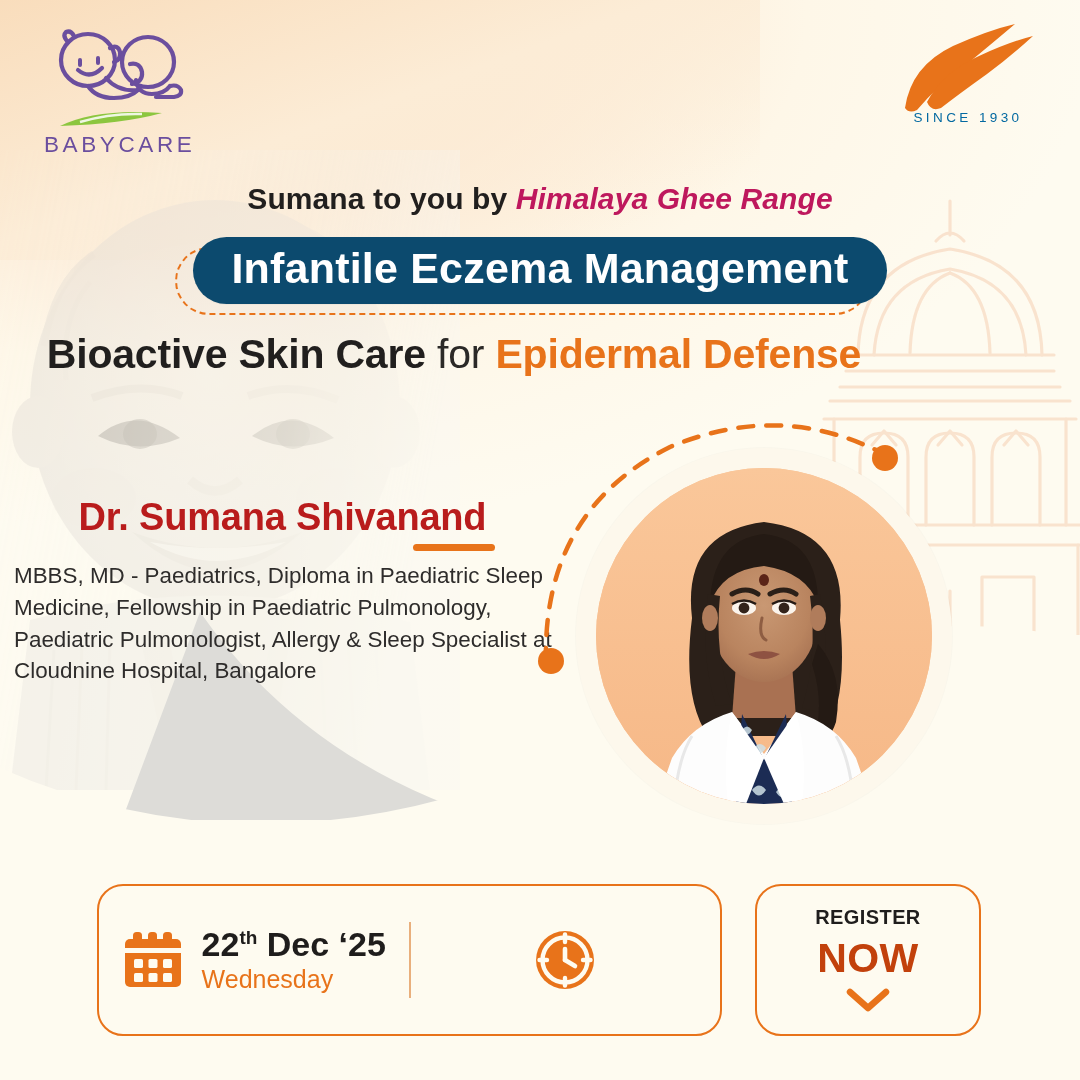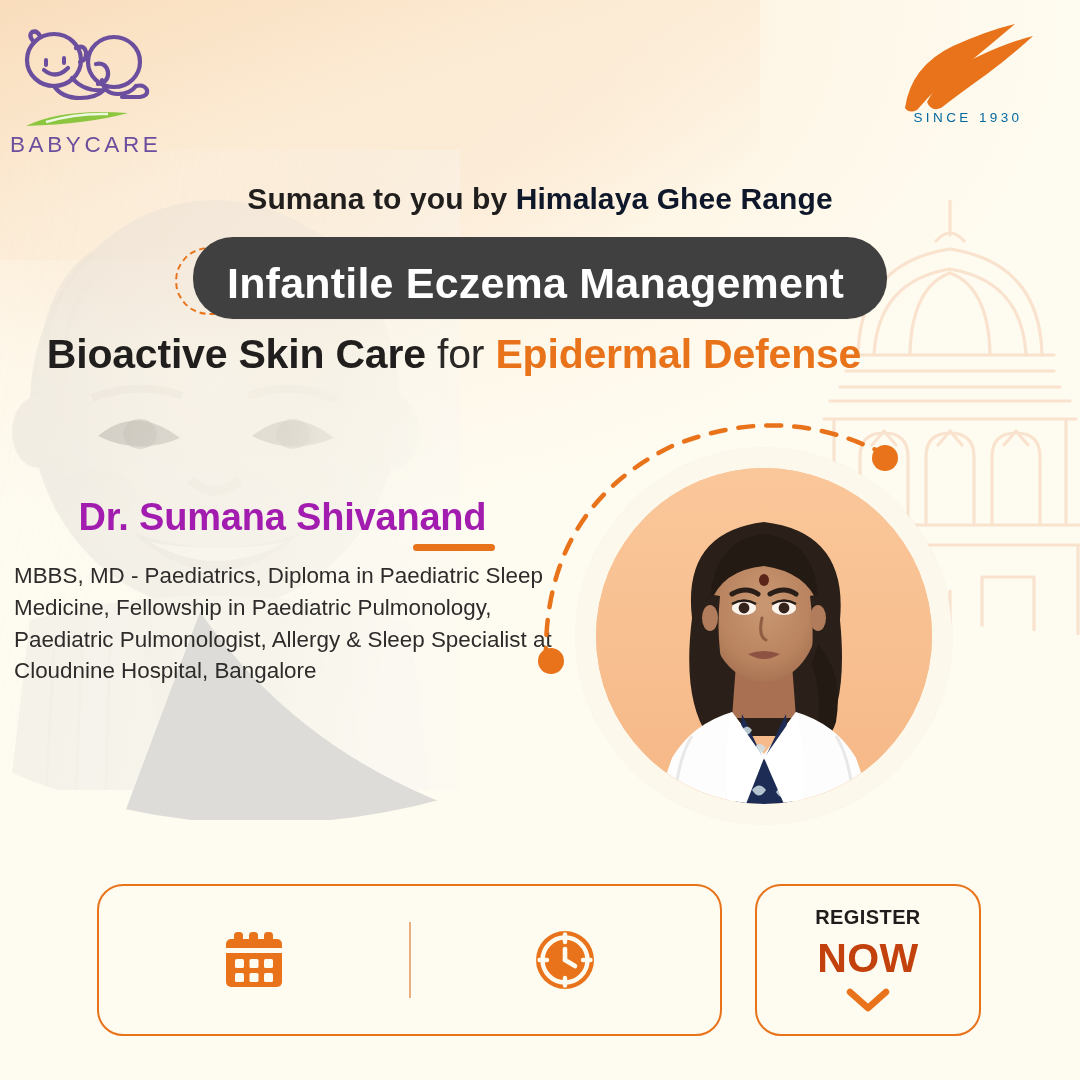--- a/index.html
+++ b/index.html
@@ -52,21 +52,21 @@
     position:absolute; left:0; top:600px; width:1080px; height:340px;
     overflow:hidden; pointer-events:none;
   }
   .bg-bottom {
     position:absolute; left:0; bottom:0; width:1080px; height:260px;
     background:#FEFBF0;
   }
 
   
   .logo-babycare {
-    position:absolute; left:10px; top:28px; width:180px; height:120px;
+    position:absolute; left:44px; top:28px; width:180px; height:120px;
   }
   .logo-babycare .mark { width:140px; height:78px; display:block; }
   .logo-babycare .wordmark {
     margin-top:2px;
     font-size:22.5px; letter-spacing:3.6px; font-weight:400;
     color:#6B4E9E;
     font-family:"Liberation Sans", sans-serif;
   }
   .logo-himalaya {
     position:absolute; right:22px; top:22px; width:180px; height:125px;
@@ -78,39 +78,40 @@
     margin-top:-4px;
   }
 
   
   .brought {
     position:absolute; top:182px; left:0; width:1080px;
     text-align:center;
     font-size:30px; font-weight:700; color:#211F1E;
     letter-spacing:.1px;
   }
-  .brought .brand { color:#0f172a; }
+  .brought .brand { color:#be185d;font-style:italic; }
 
   .pill-wrap {
     position:absolute; top:237px; left:0; width:1080px;
     display:flex; justify-content:center;
   }
   .pill-stack { position:relative; }
   .pill-dashed {
     position:absolute; left:-18px; top:10px;
     width:694px; height:68px;
     border:2.5px dashed #E8731A;
     border-radius:40px;
   }
   .pill {
     position:relative;
-    background:#404040;
+    background:#0c4a6e;
     border-radius:40px;
-    padding:24px 34px 13px;
+    padding:9px 34px 13px;
     min-width:694px;
+    text-align:center;
     box-shadow:0 1px 0 rgba(0,0,0,.03);
   }
   .pill-text {
     font-size:43px; font-weight:700; color:#FFFFFF; letter-spacing:.2px;
     line-height:1.05;
     white-space:nowrap;
   }
 
   .subhead {
     position:absolute; top:331px; left:0; width:908px;
@@ -120,21 +121,21 @@
     white-space:nowrap;
   }
   .subhead .b  { font-weight:700; }
   .subhead .lt { font-weight:400; color:#2B2927; }
   .subhead .or { font-weight:700; color:#E8731A; }
 
   
   .speaker-name {
     position:absolute; top:496px; left:0; width:565px;
     text-align:center;
-    font-size:38px; font-weight:700; color:#a21caf; letter-spacing:-.2px;
+    font-size:38px; font-weight:700; color:#b91c1c; letter-spacing:-.2px;
   }
   .name-rule {
     position:absolute; top:544px; left:413px;
     width:82px; height:7px; border-radius:4px; background:#E8731A;
   }
   .credentials {
     position:absolute; top:560px; left:14px; width:540px;
     text-align:left;
     font-size:22.4px; line-height:1.42; color:#2E2C2B; font-weight:400;
   }
@@ -459,20 +460,24 @@
         <rect x="3" y="19" width="56" height="5" fill="#FEFBF0"></rect>
         <g fill="#FEFBF0">
           <rect x="12" y="30" width="9" height="9" rx="1.6"></rect>
           <rect x="26.5" y="30" width="9" height="9" rx="1.6"></rect>
           <rect x="41" y="30" width="9" height="9" rx="1.6"></rect>
           <rect x="12" y="44" width="9" height="9" rx="1.6"></rect>
           <rect x="26.5" y="44" width="9" height="9" rx="1.6"></rect>
           <rect x="41" y="44" width="9" height="9" rx="1.6"></rect>
         </g>
       </svg>
+      <div class="info-text">
+        <div class="line1"><span>22</span><sup>th</sup><span> Dec ‘25</span></div>
+        <div class="line2">Wednesday</div>
+      </div>
     </div>
 
     <div class="info-divider"></div>
 
     <div class="info-half">
       <svg class="icon-clock" viewBox="0 0 62 62">
         <circle cx="31" cy="31" r="29" fill="#E8731A"></circle>
         <circle cx="31" cy="31" r="22.5" fill="none" stroke="#FEFBF0" stroke-width="4.4"></circle>
         <g stroke="#FEFBF0" stroke-width="4.4" stroke-linecap="round">
           <path d="M31 5.5 L31 13"></path>

